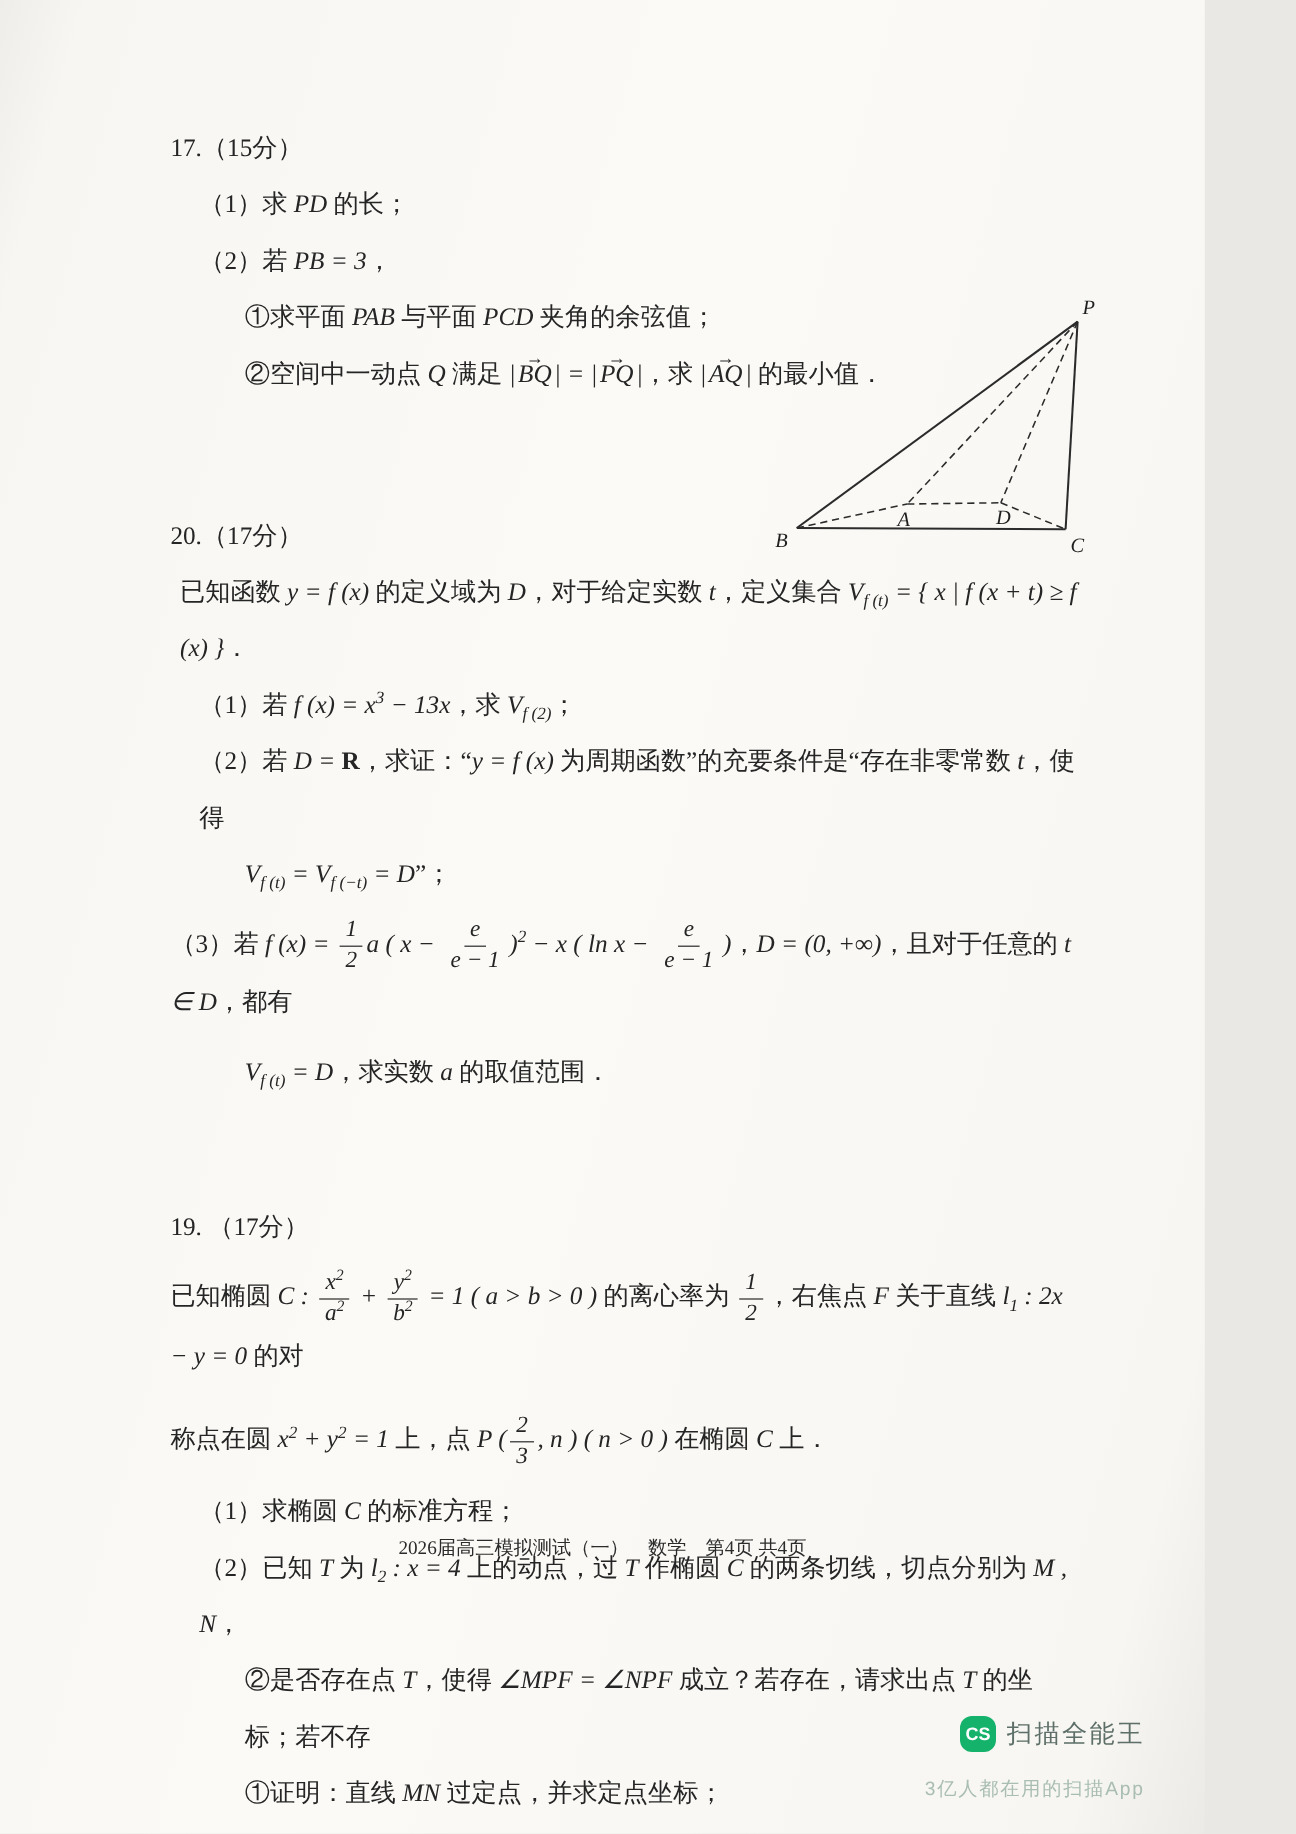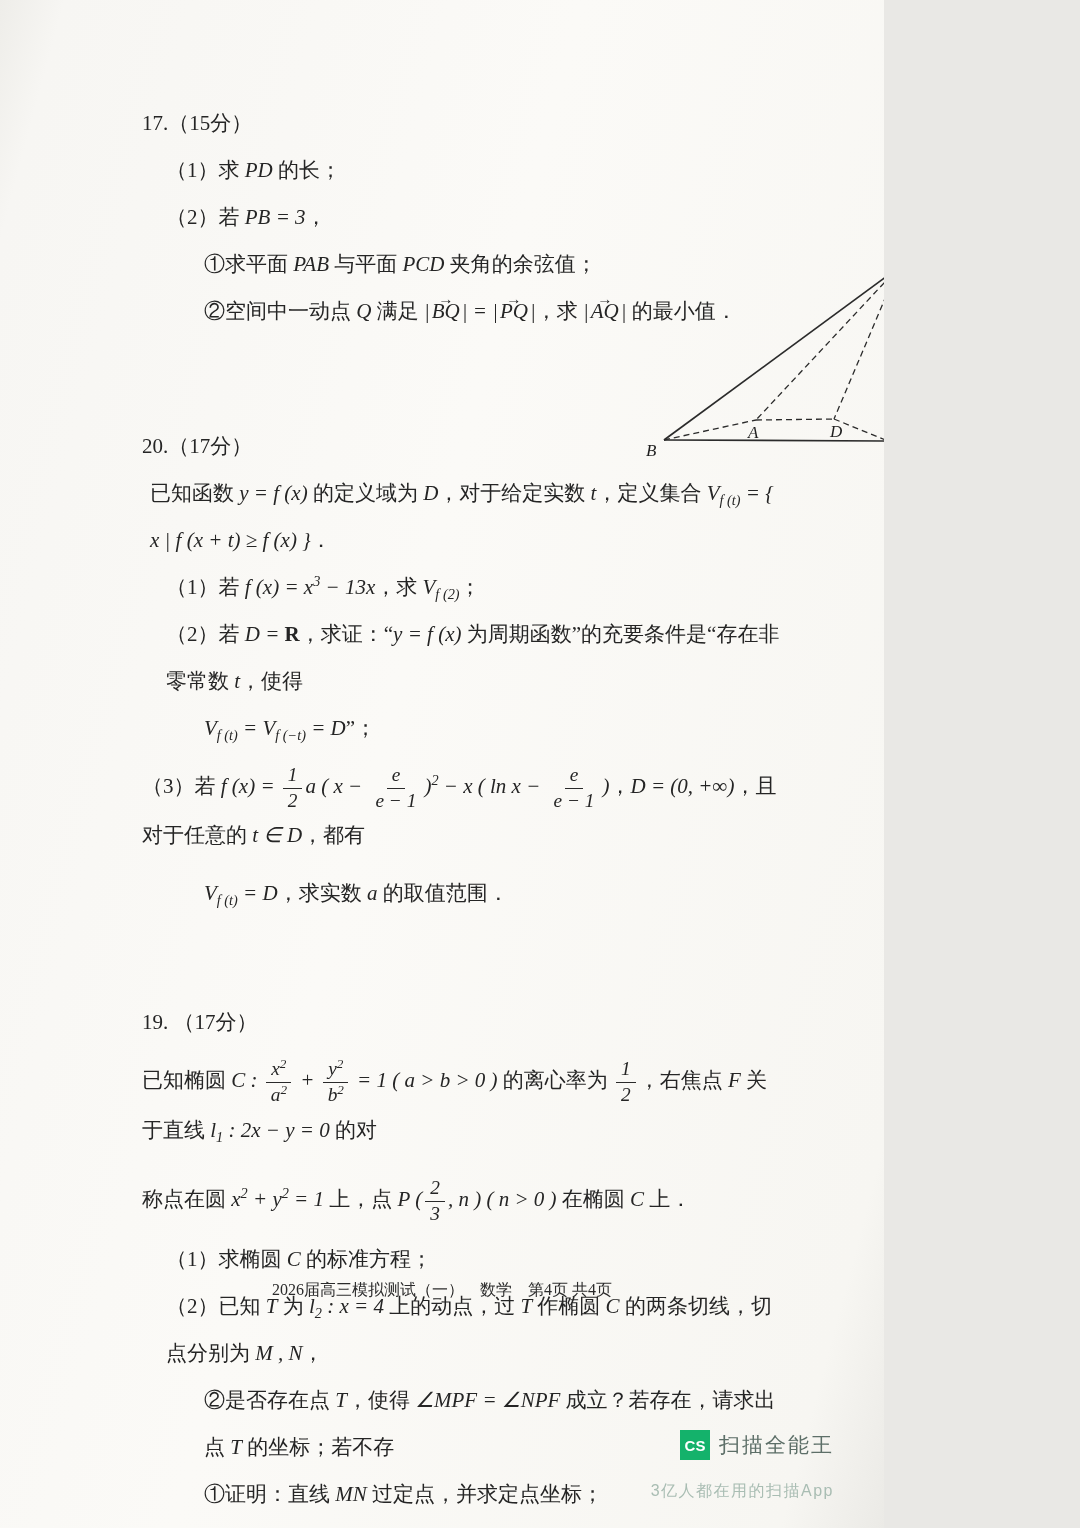--- a/index.html
+++ b/index.html
@@ -3,21 +3,21 @@
 <meta charset="utf-8">
 <style>
   * { margin:0; padding:0; box-sizing:border-box; }
   html,body { width:1080px; height:1528px; }
   body {
     font-family:"Liberation Serif", serif;
     color:#252525;
     background:#e9e8e5;
   }
   .page {
-    position:relative; width:884px; height:1528px; overflow:hidden;
+    position:relative; width:1004px; height:1528px; overflow:hidden;
     background:linear-gradient(105deg,#eeede9 0%,#f7f6f3 5%,#fbfaf7 45%,#f7f6f2 92%,#ebeae6 100%);
   }
   .content { position:absolute; top:100px; left:142px; right:104px; }
   .line { font-size:21px; line-height:47px; }
   .line:has(.frac) { padding:11px 0; }
   .ind1 { padding-left:8px; }
   .ind2 { padding-left:24px; }
   .ind3 { padding-left:62px; }
   .zh   { font-family:"Liberation Serif", serif; }
   .math { font-family:"Liberation Serif", serif; font-style:italic; }
@@ -47,21 +47,21 @@
     text-align:center; font-size:16px; color:#2b2b2b;
   }
 
   .watermark {
     position:absolute; right:50px; bottom:26px;
     display:flex; flex-direction:column; align-items:flex-end; gap:5px;
     font-family:"Liberation Sans", sans-serif;
   }
   .wm-row { display:flex; align-items:center; gap:9px; }
   .wm-logo {
-    width:30px; height:30px; border-radius:0; background:#14b26b;
+    width:30px; height:30px; border-radius:10px; background:#14b26b;
     color:#ffffff; font-weight:bold; font-size:15px;
     display:flex; align-items:center; justify-content:center;
   }
   .wm-brand { font-size:21px; color:#5d6f68; letter-spacing:2px; }
   .wm-tagline { font-size:16px; color:#a9bdb3; letter-spacing:1.5px;margin-top:16px; }
 </style>
 </head>
 <body>
 
 <div class="page">

